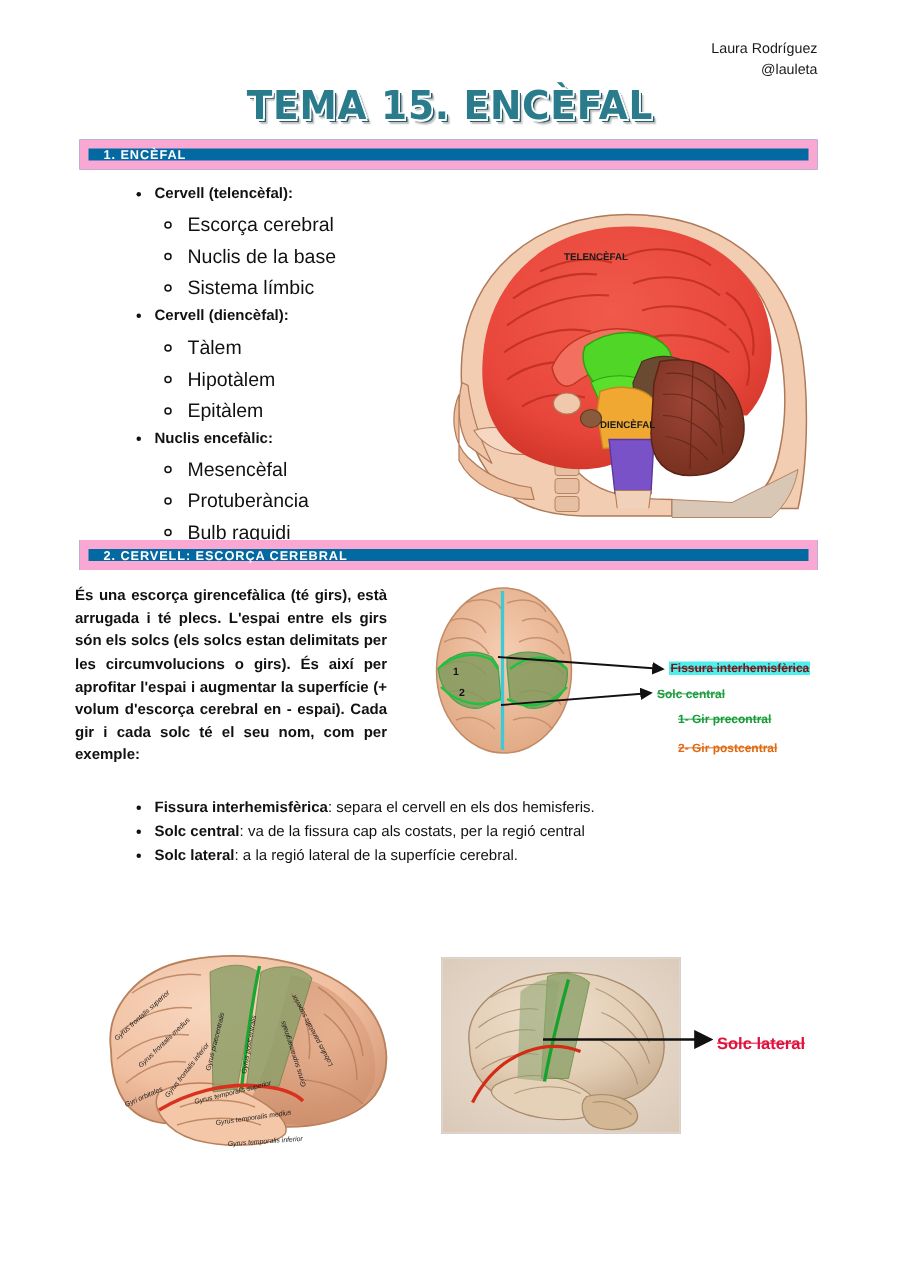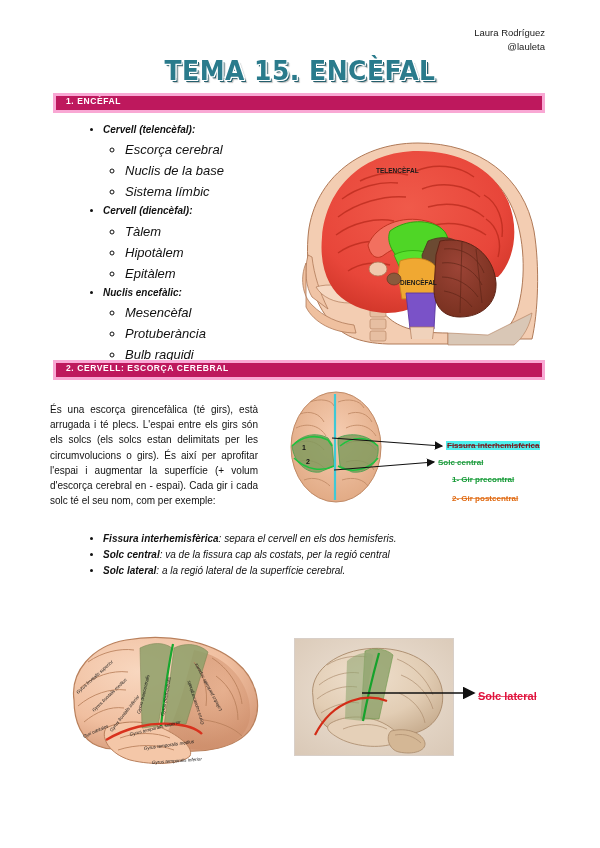--- a/index.html
+++ b/index.html
@@ -46,45 +46,45 @@
        2px 2px 0 #245f6d, 3px 3px 1px rgba(0,0,0,0.25);
     transform: scaleY(1.06);
   }
 
   
   .sec-bar {
     position: absolute;
     left: 53px;
     width: 492px;
     height: 20px;
-    background: #be185d;
-    border: 3px solid #f9a8d4;
+    background: #0369a1;
+    border: 6px solid #f9a8d4;
     box-sizing: border-box;
     color: #ffffff;
     font-size: 8.5px;
     font-weight: bold;
     letter-spacing: 0.6px;
     display: flex;
+    align-items: center;
     padding-left: 10px;
     box-sizing: border-box;
   }
   #sec1-bar { top: 93px; }
   #sec2-bar { top: 360px; }
 
   
   ul.lvl1 {
     margin: 0;
     padding-left: 18px;
     list-style: disc;
   }
   ul.lvl1 > li {
     font-size: 10px;
     line-height: 1.62;
     margin: 0;
-    font-style: italic;
   }
   ul.lvl2 {
     margin: 0 0 0 0;
     padding-left: 22px;
     list-style: circle;
   }
   ul.lvl2 > li {
     font-size: 13px;
     line-height: 1.62;
     font-weight: normal;
@@ -106,26 +106,27 @@
     left: 298px;
     top: 137px;
     width: 245px;
     height: 212px;
   }
 
   
   #sec2-para {
     position: absolute;
     left: 50px;
-    top: 402px;
+    top: 390px;
     width: 208px;
     font-size: 10px;
     line-height: 1.52;
     text-align: justify;
     color: #111;
+    font-weight: bold;
   }
 
   
   #brain-superior {
     position: absolute;
     left: 276px;
     top: 388px;
     width: 120px;
     height: 118px;
   }

